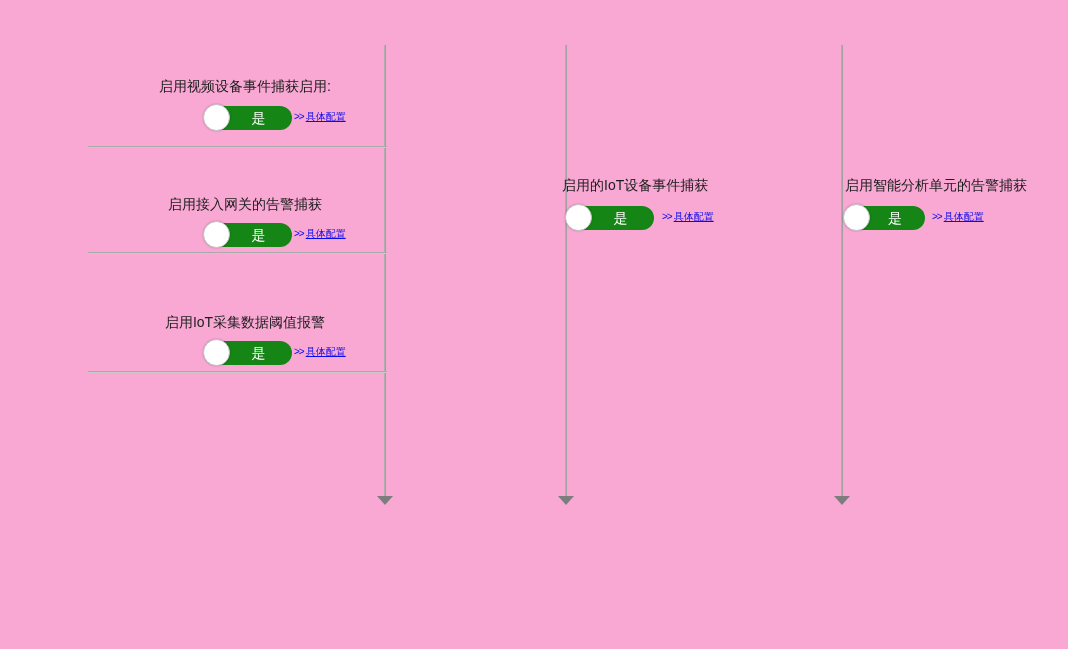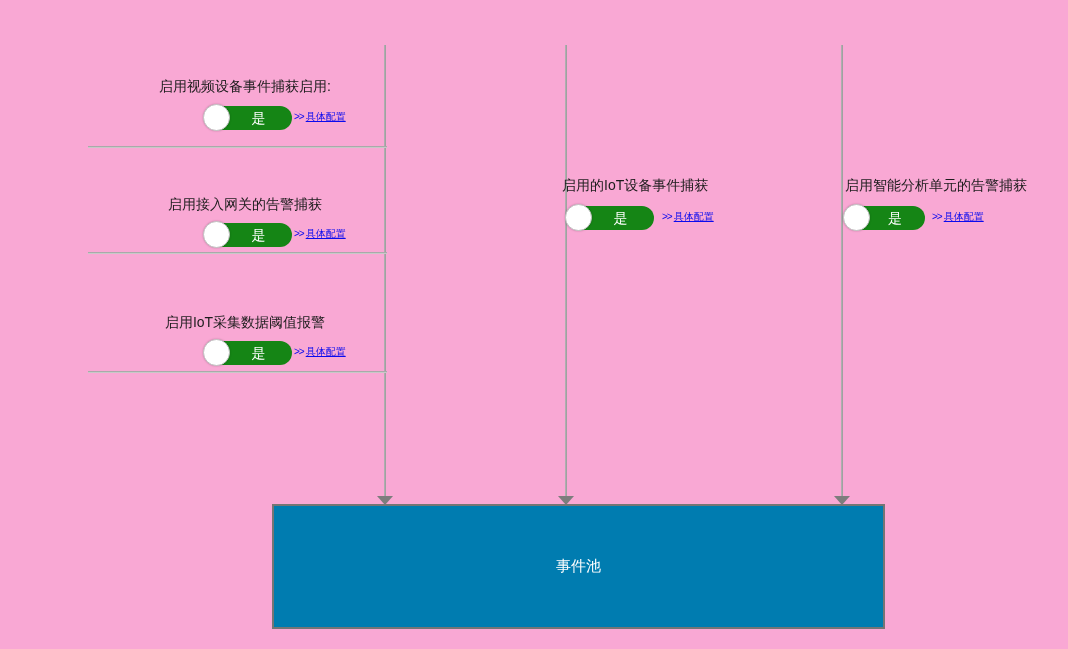--- a/index.html
+++ b/index.html
@@ -152,17 +152,14 @@
   </div>
   <a class="cfg" style="left:662px; top:210px;" href="#"><span class="cfg-prefix">&gt;&gt;</span><span class="cfg-text">具体配置</span></a>
 
   <div class="src-label" style="left:845px; top:177px;">启用智能分析单元的告警捕获</div>
   <div class="toggle" style="left:845px; top:206px; width:80px;">
     <span class="knob"></span>
     <span class="toggle-text">是</span>
   </div>
   <a class="cfg" style="left:932px; top:210px;" href="#"><span class="cfg-prefix">&gt;&gt;</span><span class="cfg-text">具体配置</span></a>
 
-  <div class="event-pool">
-    <span class="event-pool-label">事件池</span>
-  </div>
 
 </div>
 
 </body></html>

